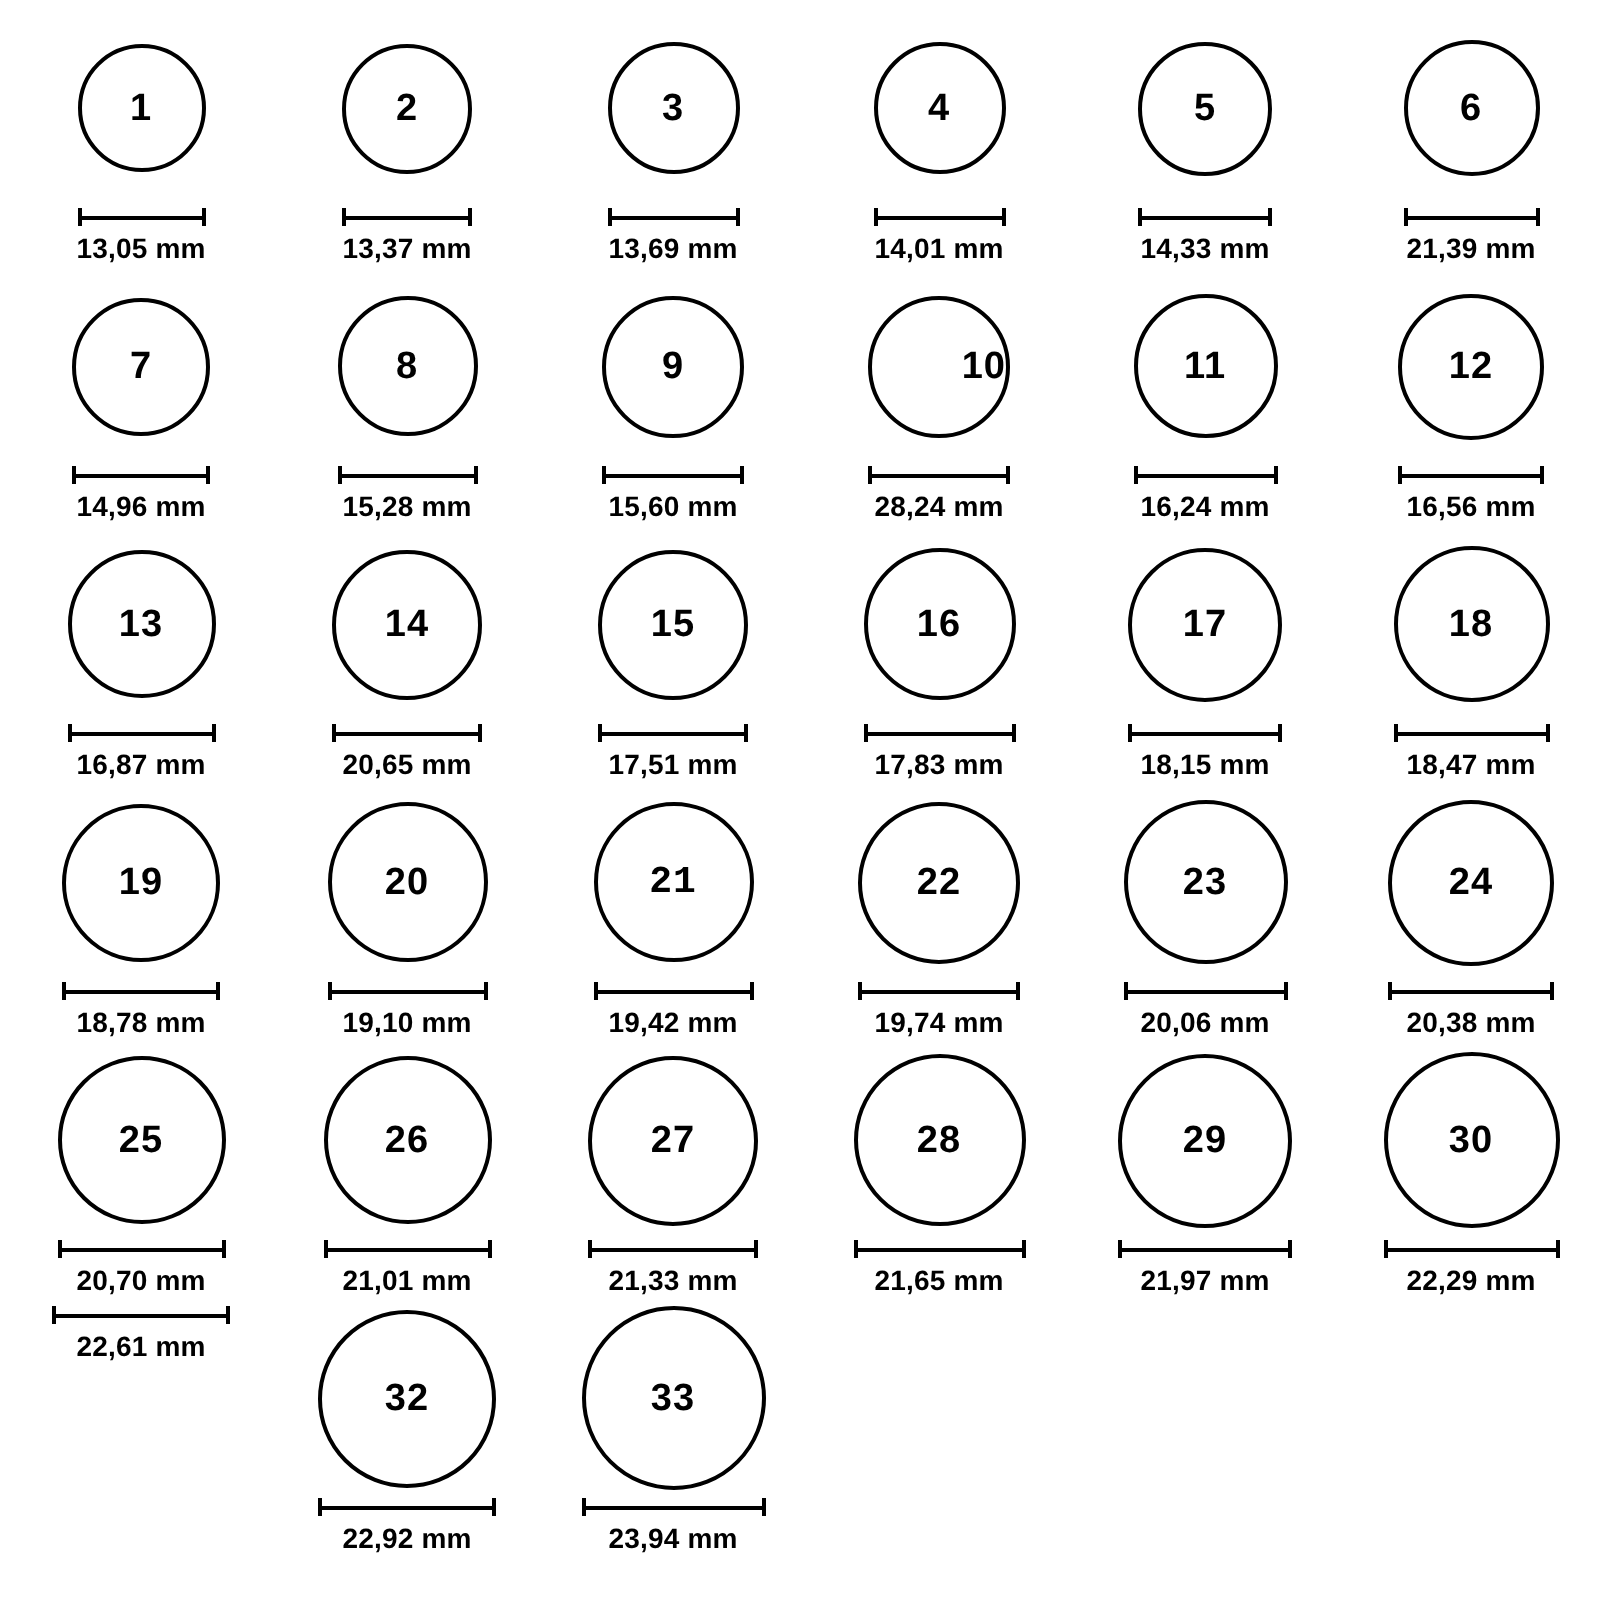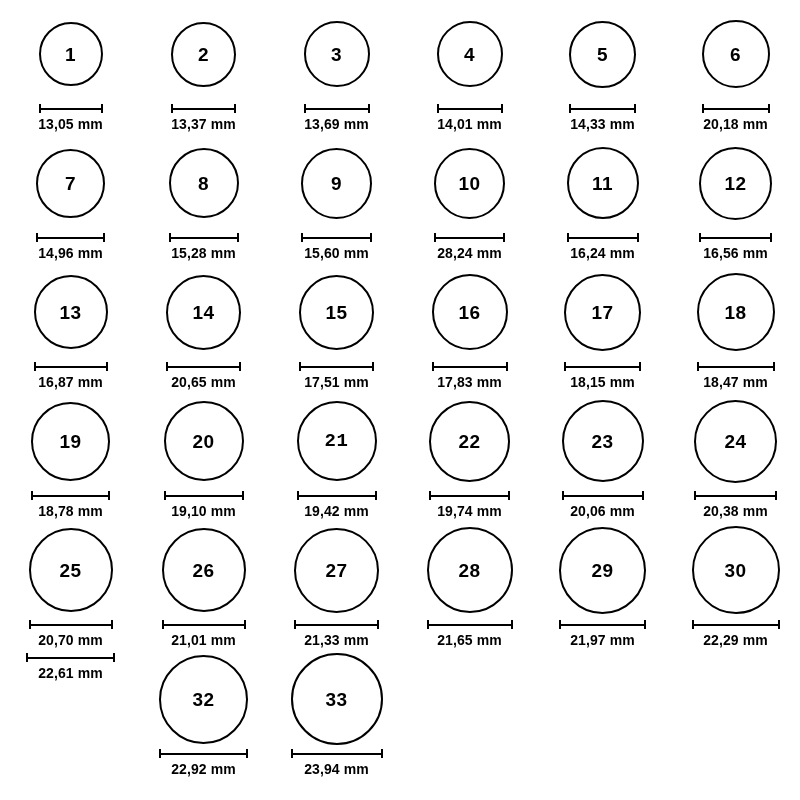--- a/index.html
+++ b/index.html
@@ -169,21 +169,21 @@
       <div class="ring-cell">
         <div class="ring-circle-wrap">
           <div class="ring-circle" style="width: 68px; height: 68px;">
             <span class="ring-number">6</span>
           </div>
         </div>
         <div class="ring-measure">
           <div class="ring-bar" style="width: 68px;">
             <div class="ring-bar-line"></div>
           </div>
-          <div class="ring-label">20,18 mm</div>
+          <div class="ring-label">21,39 mm</div>
         </div>
       </div>
     </div>
     <div class="chart-row">
       <div class="ring-cell">
         <div class="ring-circle-wrap">
           <div class="ring-circle" style="width: 69px; height: 69px;">
             <span class="ring-number">7</span>
           </div>
         </div>
@@ -215,21 +215,21 @@
         </div>
         <div class="ring-measure">
           <div class="ring-bar" style="width: 71px;">
             <div class="ring-bar-line"></div>
           </div>
           <div class="ring-label">15,60 mm</div>
         </div>
       </div>
       <div class="ring-cell">
         <div class="ring-circle-wrap">
-          <div class="ring-circle" style="width: 71px; height: 71px;">
+          <div class="ring-circle" style="width: 71px; height: 71px; justify-content: flex-end;">
             <span class="ring-number">10</span>
           </div>
         </div>
         <div class="ring-measure">
           <div class="ring-bar" style="width: 71px;">
             <div class="ring-bar-line"></div>
           </div>
           <div class="ring-label">28,24 mm</div>
         </div>
       </div>

